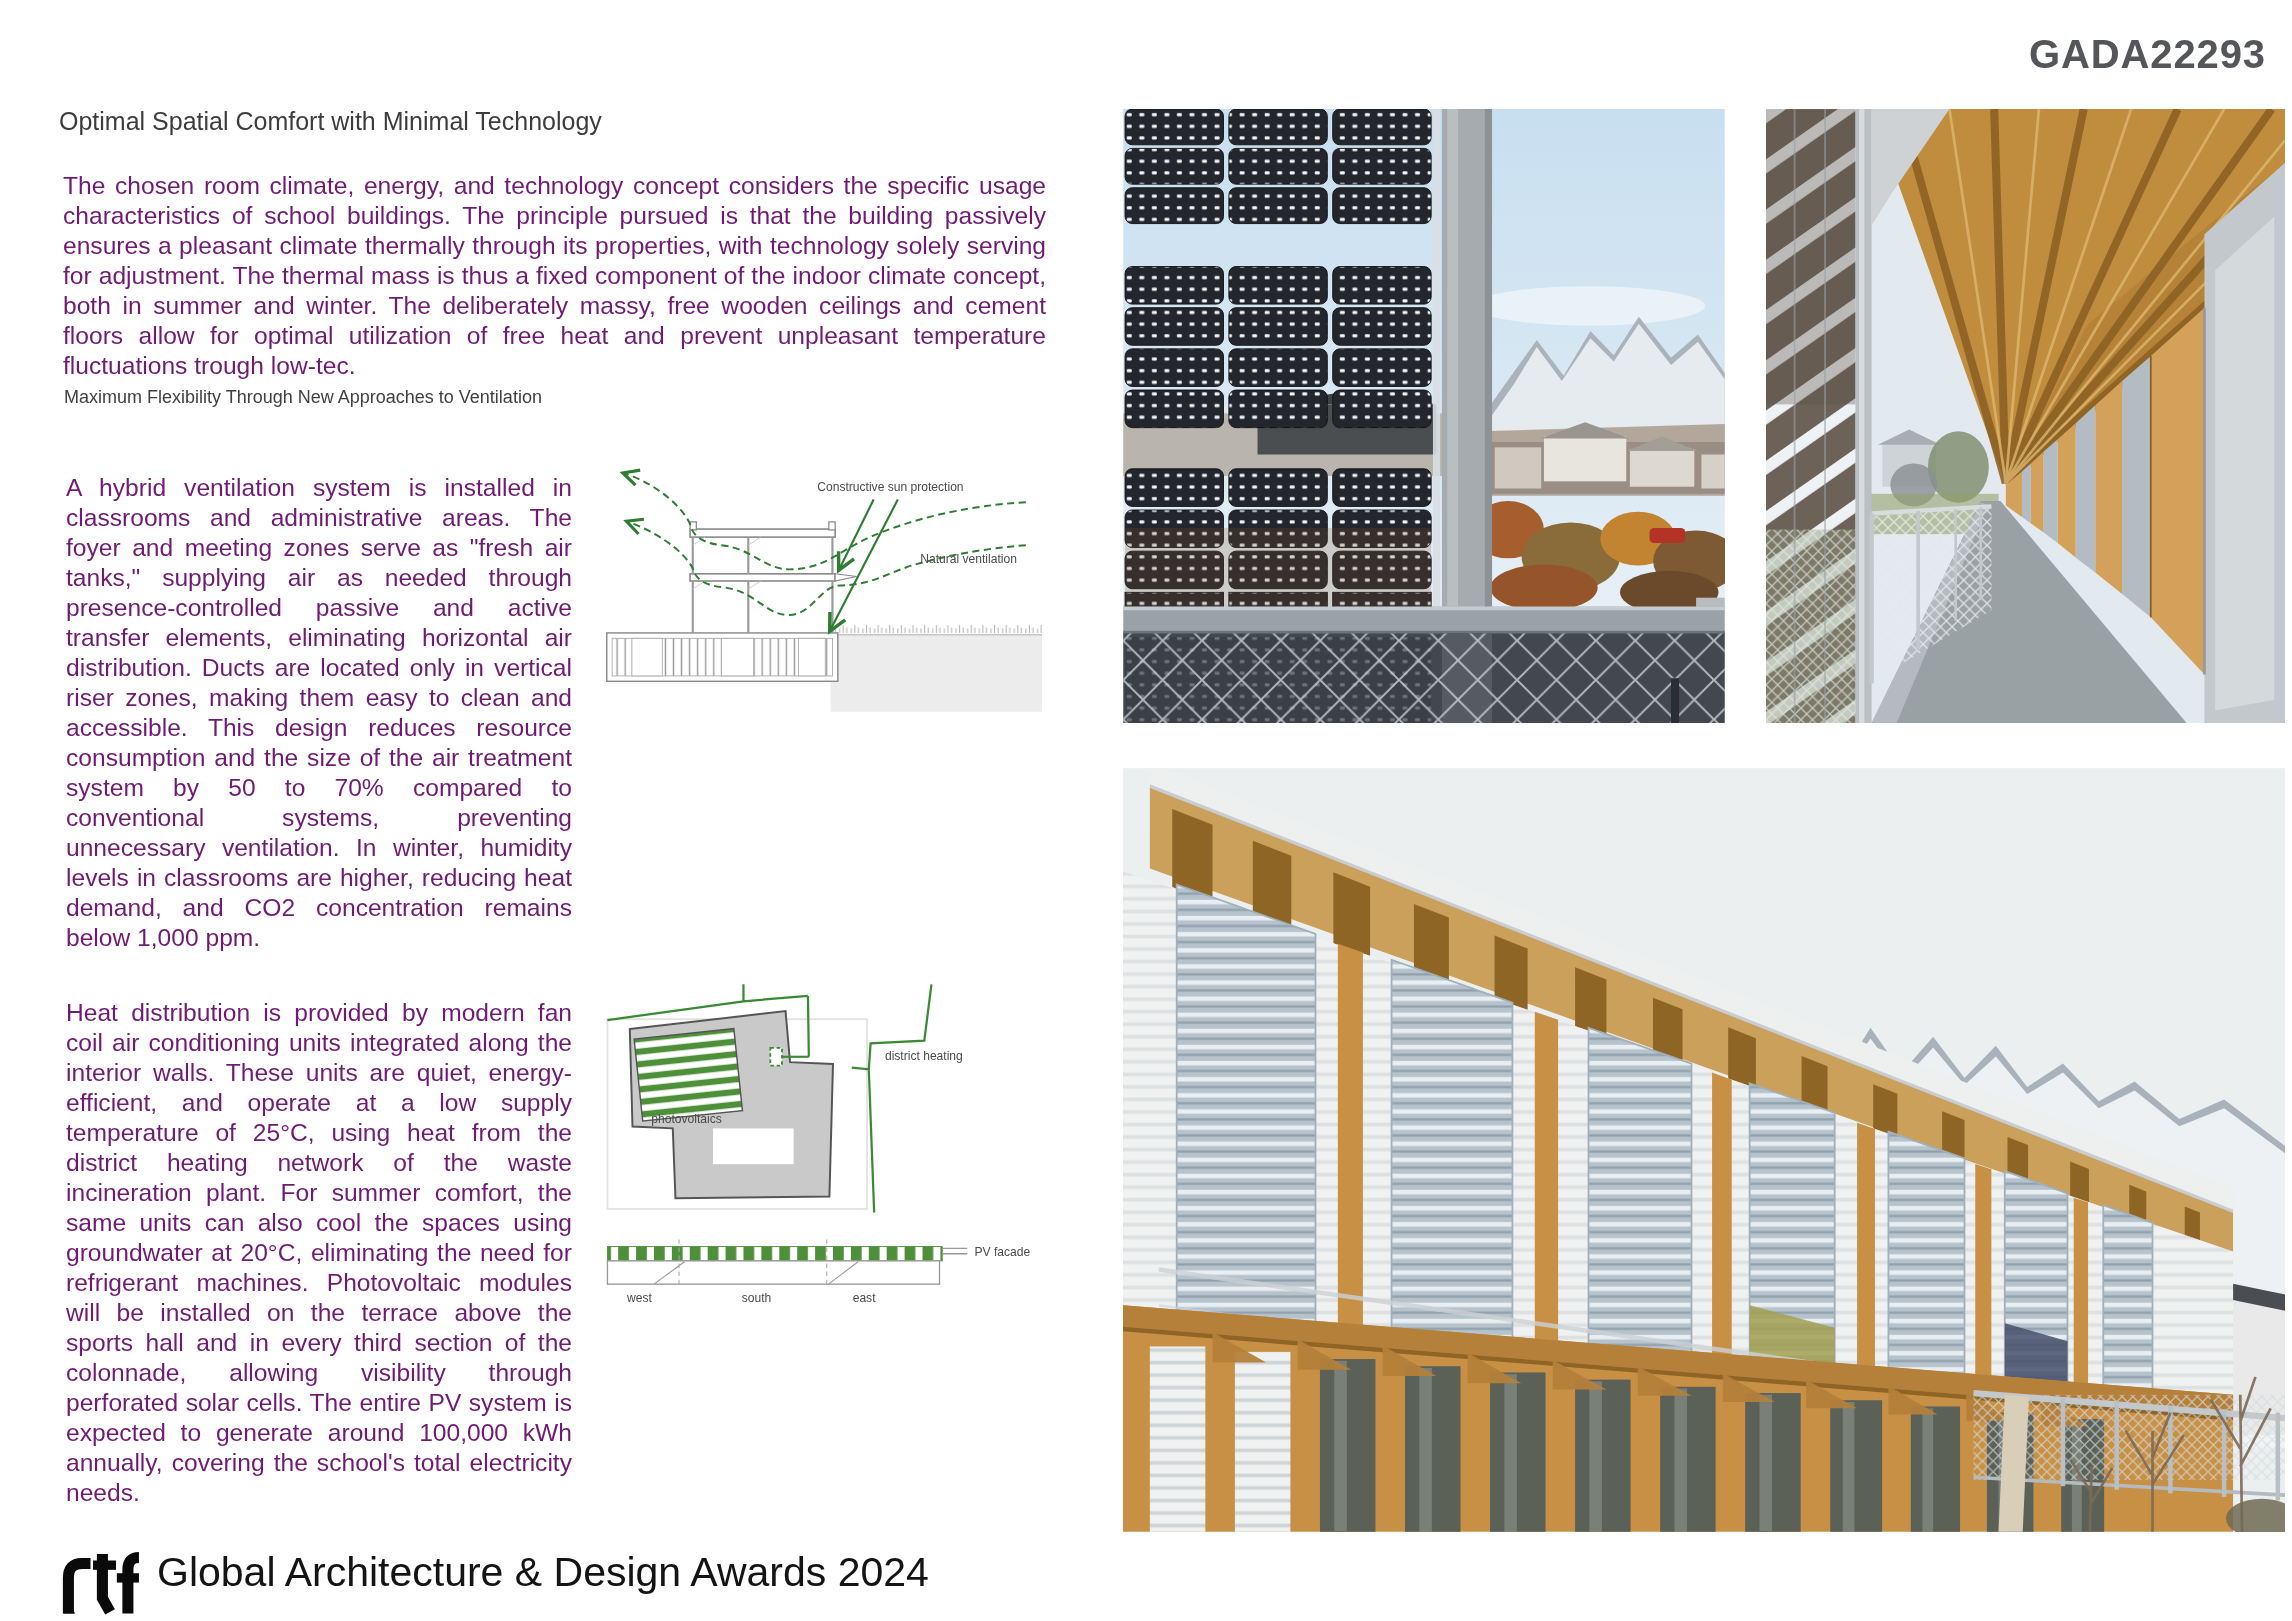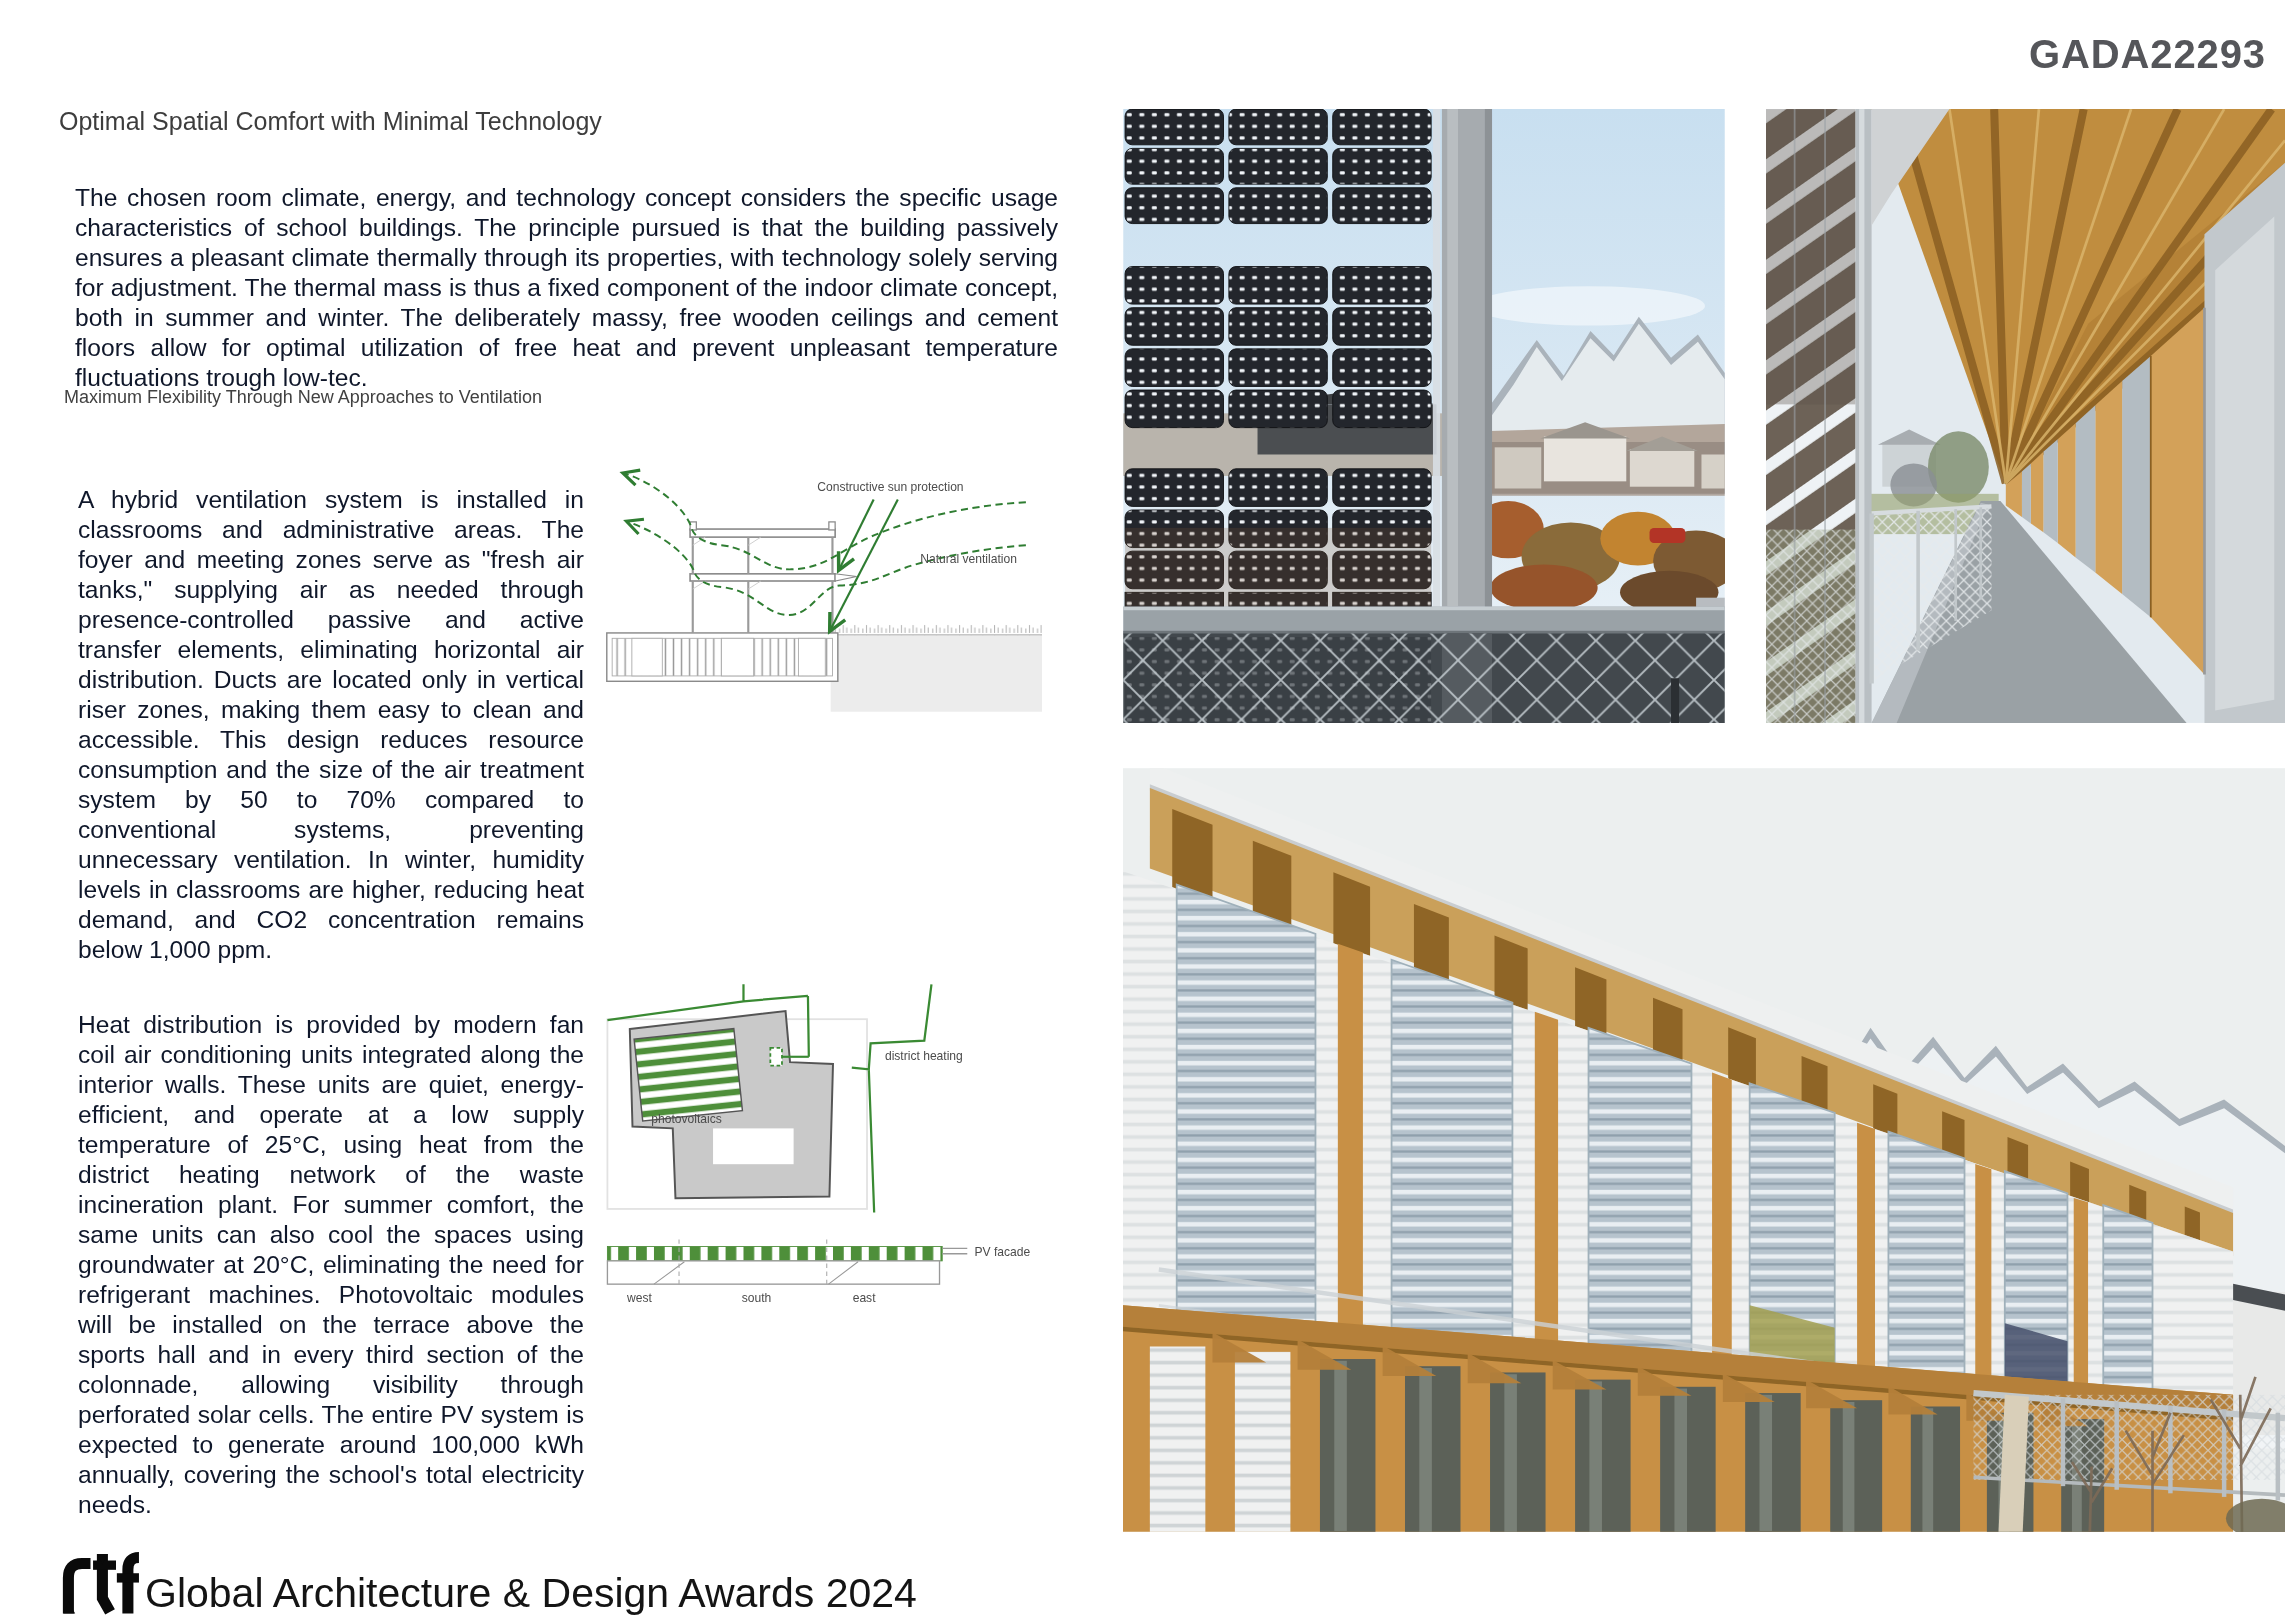--- a/index.html
+++ b/index.html
@@ -2,22 +2,22 @@
 <html style="font-size:14.3px"><head>
 <meta charset="utf-8">
 <style>
   html,body{margin:0;padding:0;background:#ffffff;}
   .page{position:relative;width:2293px;height:1621px;background:#ffffff;overflow:hidden;
         font-family:"Liberation Sans",sans-serif;color:#3e3e3e;}
   .abs{position:absolute;}
   .code{font-size:40px;font-weight:700;color:#55565a;letter-spacing:0.9px;}
   .h-bold{font-size:25px;font-weight:400;color:#3d3d3d;margin:0;line-height:30px;}
   .h-reg{font-size:18px;font-weight:400;color:#414141;margin:0;line-height:31px;}
-  .body-text{font-size:24.6px;line-height:30px;color:#0f172a;text-align:justify;margin:16px;}
-  .footer{display:flex;align-items:flex-end;gap:3px;}
+  .body-text{font-size:24.6px;line-height:30px;color:#701a75;text-align:justify;margin:4px;}
+  .footer{display:flex;align-items:flex-start;gap:15px;}
   .footer-title{font-size:41px;color:#141414;letter-spacing:0px;white-space:nowrap;}
   svg text{font-family:"Liberation Sans",sans-serif;}
   .diag-label{font-size:13.5px;fill:#4c4c4c;}
 </style>
 </head>
 <body>
 
 <div class="page">
 
   <div class="abs code" style="right:27px;top:32px;">GADA22293</div>

